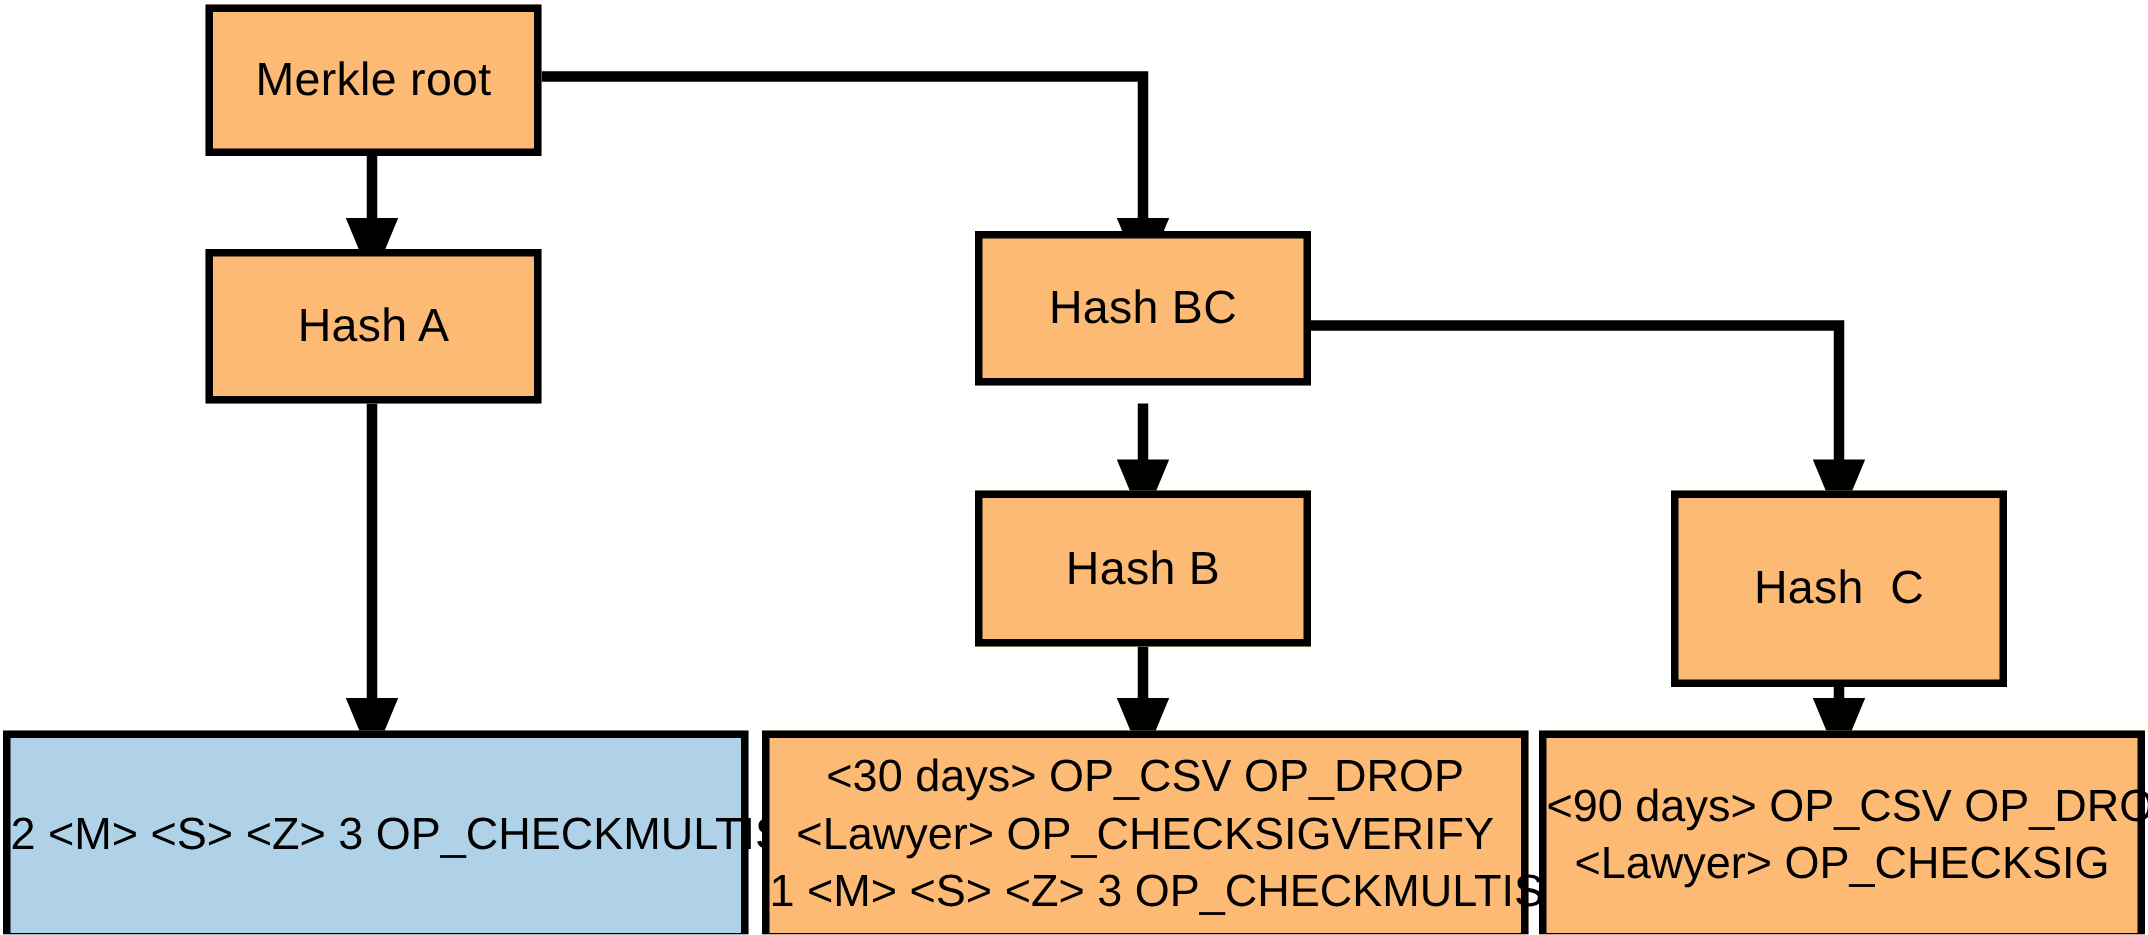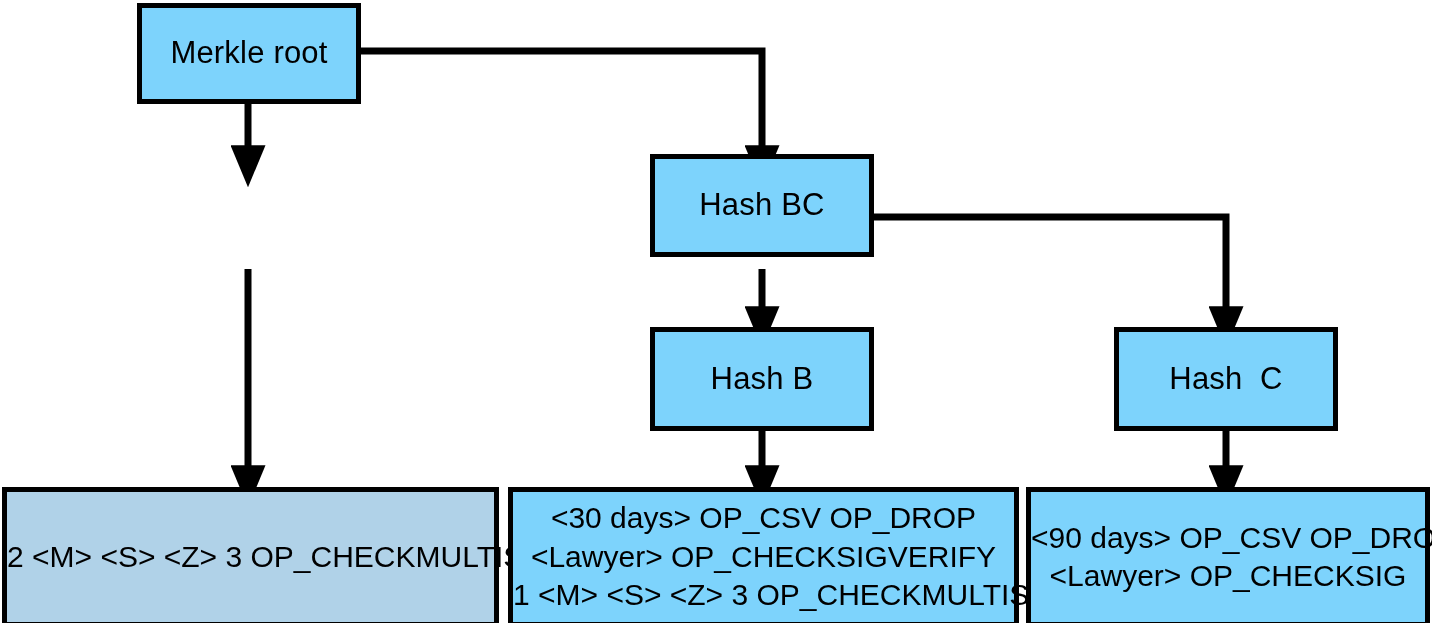--- a/index.html
+++ b/index.html
@@ -23,21 +23,21 @@
     left: 0;
     top: 0;
     width: 1432px;
     height: 623px;
     pointer-events: none;
   }
   .node {
     position: absolute;
     box-sizing: border-box;
     border: 5px solid #000000;
-    background: #7dd3fc;
+    background: #fdba74;
     display: flex;
     align-items: center;
     justify-content: center;
     text-align: center;
     color: #000000;
   }
   .node .node-label {
     display: block;
     width: 100%;
     white-space: pre;
@@ -55,21 +55,21 @@
     line-height: 1.28;
     padding: 0 6px;
   }
   .script-node.highlight {
     background: #b0d2e8;
   }
   #node-merkle-root  { left: 137px; top: 3px;   width: 224px; height: 101px; }
   #node-hash-a       { left: 137px; top: 166px; width: 224px; height: 103px; }
   #node-hash-bc      { left: 650px; top: 154px; width: 224px; height: 103px; }
   #node-hash-b       { left: 650px; top: 327px; width: 224px; height: 104px; }
-  #node-hash-c       { left: 1114px; top: 327px; width: 224px; height: 104px; }
+  #node-hash-c       { left: 1114px; top: 327px; width: 224px; height: 131px; }
   #node-script-a     { left: 2px;    top: 487px; width: 497px; height: 140px; }
   #node-script-b     { left: 508px;  top: 487px; width: 511px; height: 140px; }
   #node-script-c     { left: 1026px; top: 487px; width: 404px; height: 140px; }
 </style>
 </head>
 <body>
 
 <div id="diagram-root">
 
   <svg id="edge-layer" viewBox="0 0 1432 623" width="1432" height="623" xmlns="http://www.w3.org/2000/svg">
@@ -105,20 +105,23 @@
 
     <g>
       <path d="M1226,431 L1226,466" stroke="#000000" stroke-width="7" fill="none" marker-end="url(#arrowhead)"></path>
     </g>
   </svg>
 
   <div class="node hash-node" id="node-merkle-root">
     <span class="node-label">Merkle root</span>
   </div>
 
+  <div class="node hash-node" id="node-hash-a">
+    <span class="node-label">Hash A</span>
+  </div>
 
   <div class="node hash-node" id="node-hash-bc">
     <span class="node-label">Hash BC</span>
   </div>
 
   <div class="node hash-node" id="node-hash-b">
     <span class="node-label">Hash B</span>
   </div>
 
   <div class="node hash-node" id="node-hash-c">

